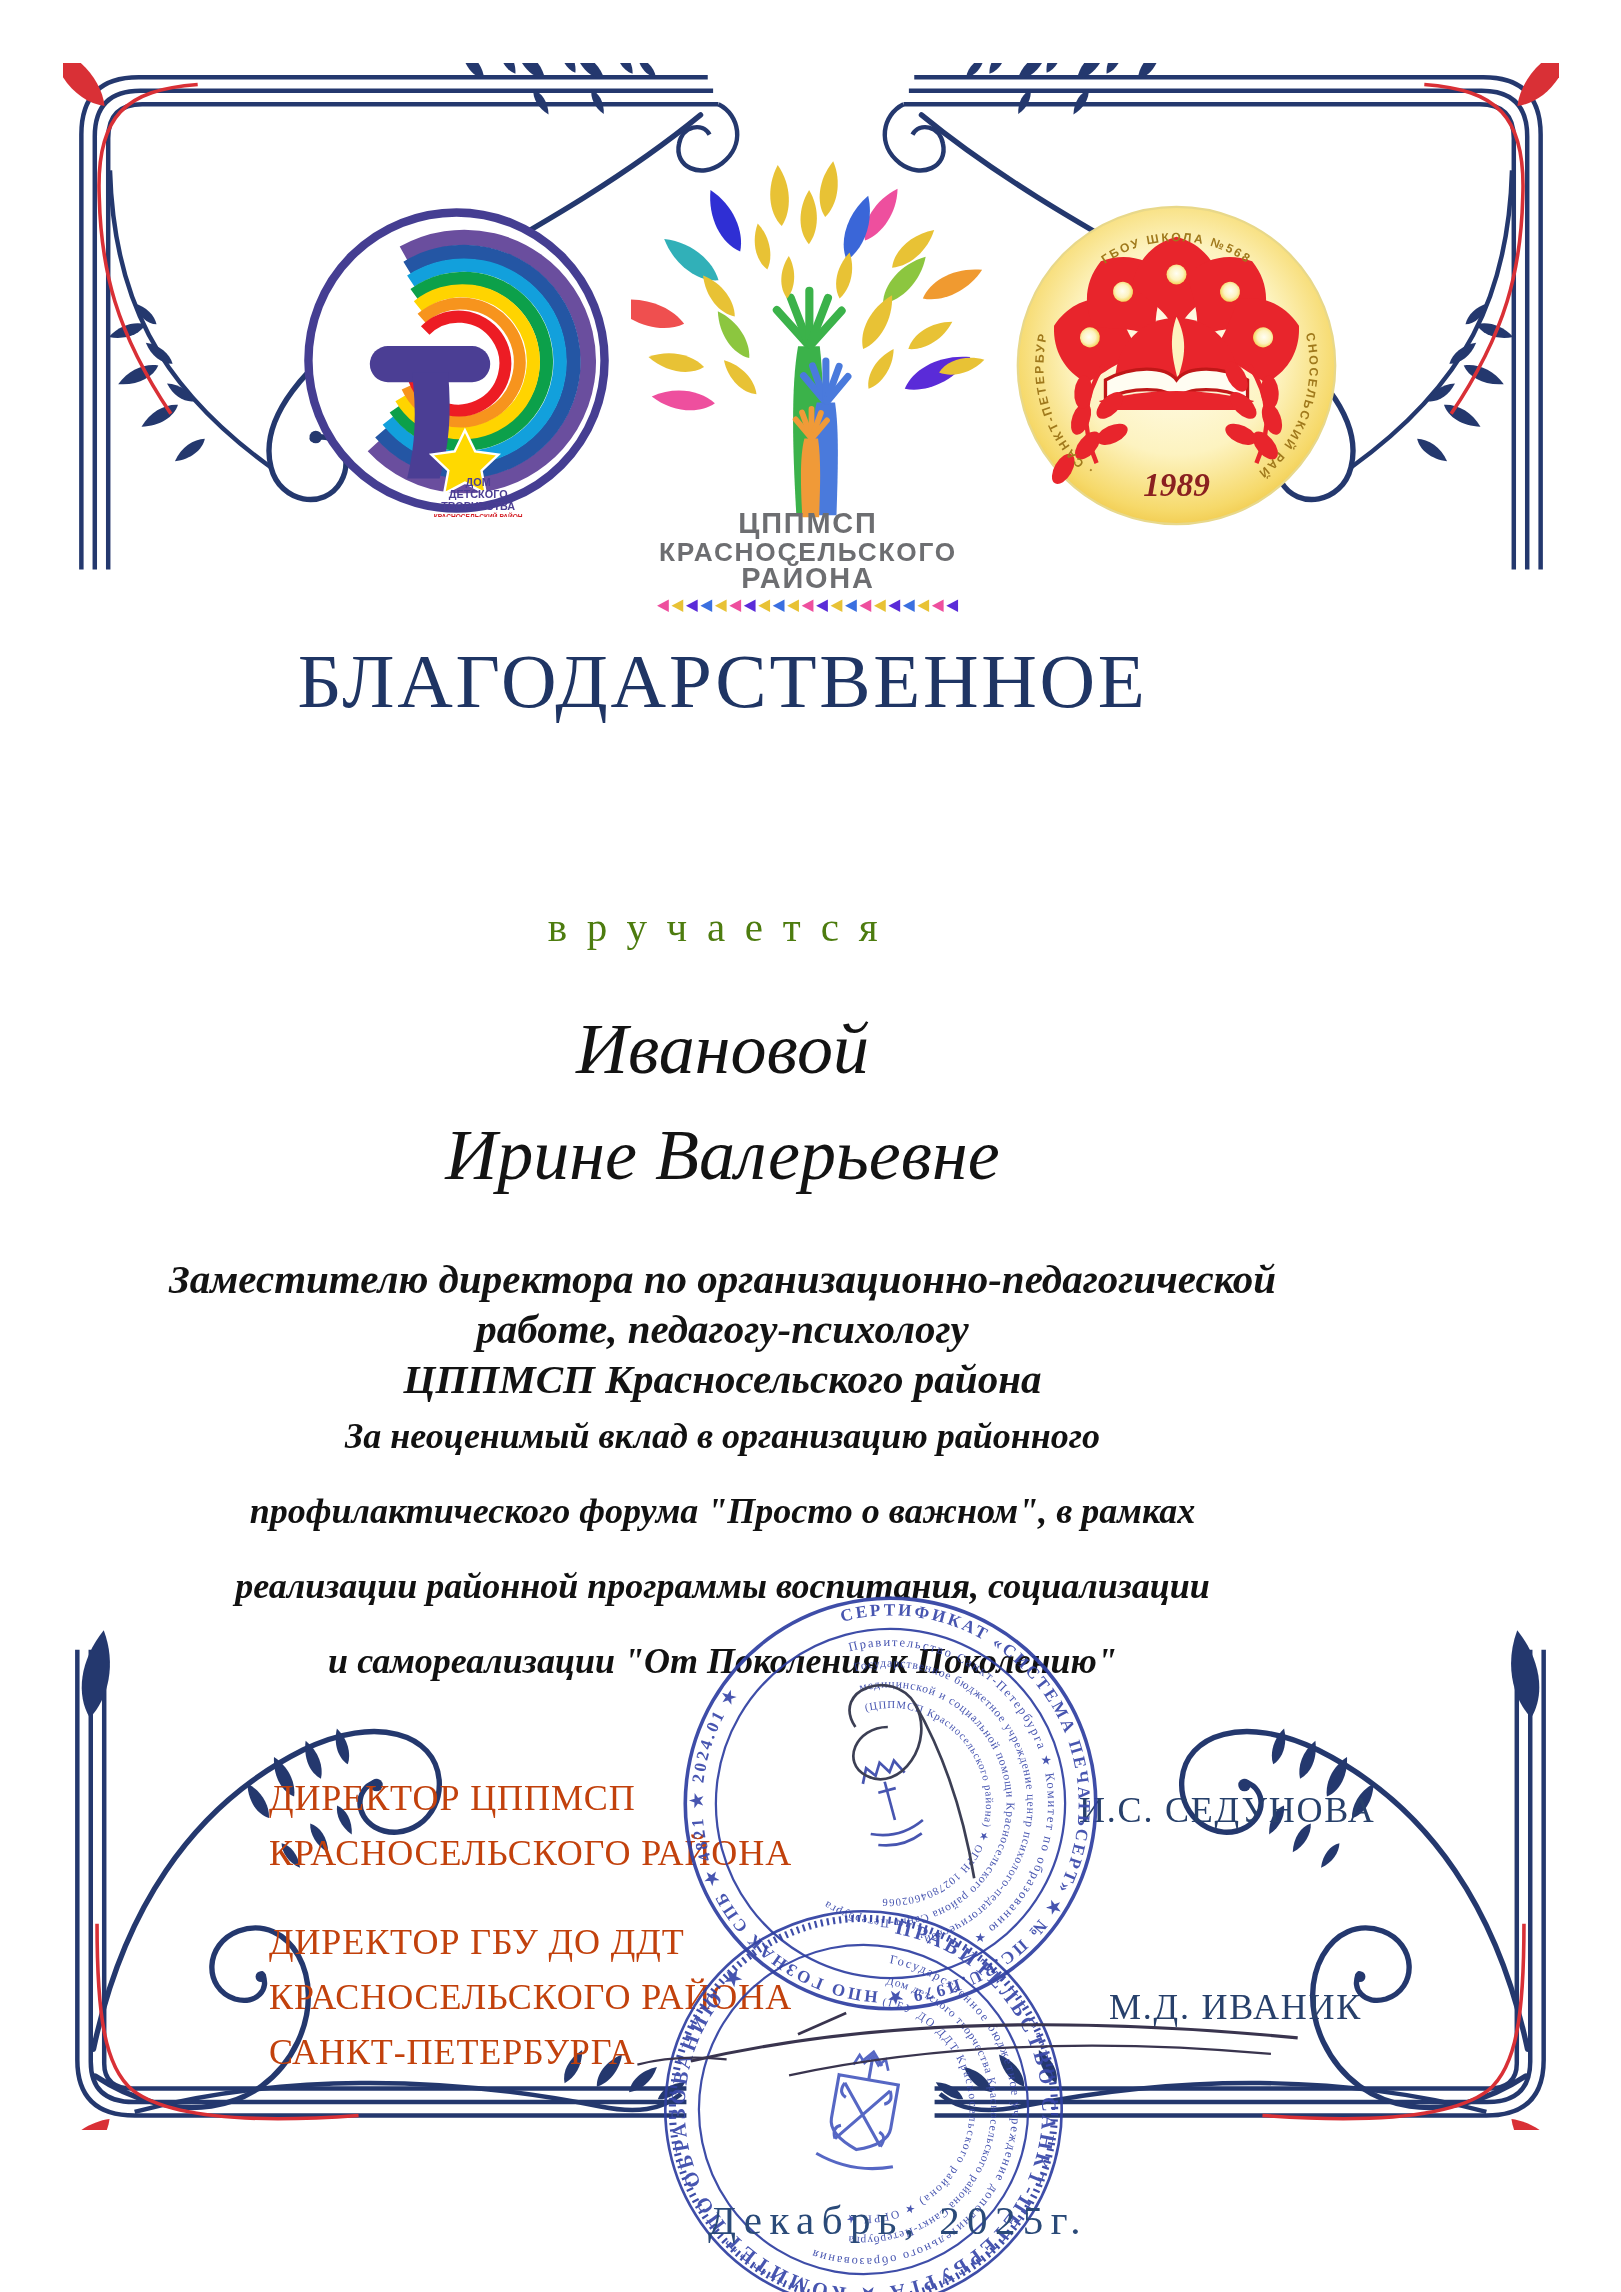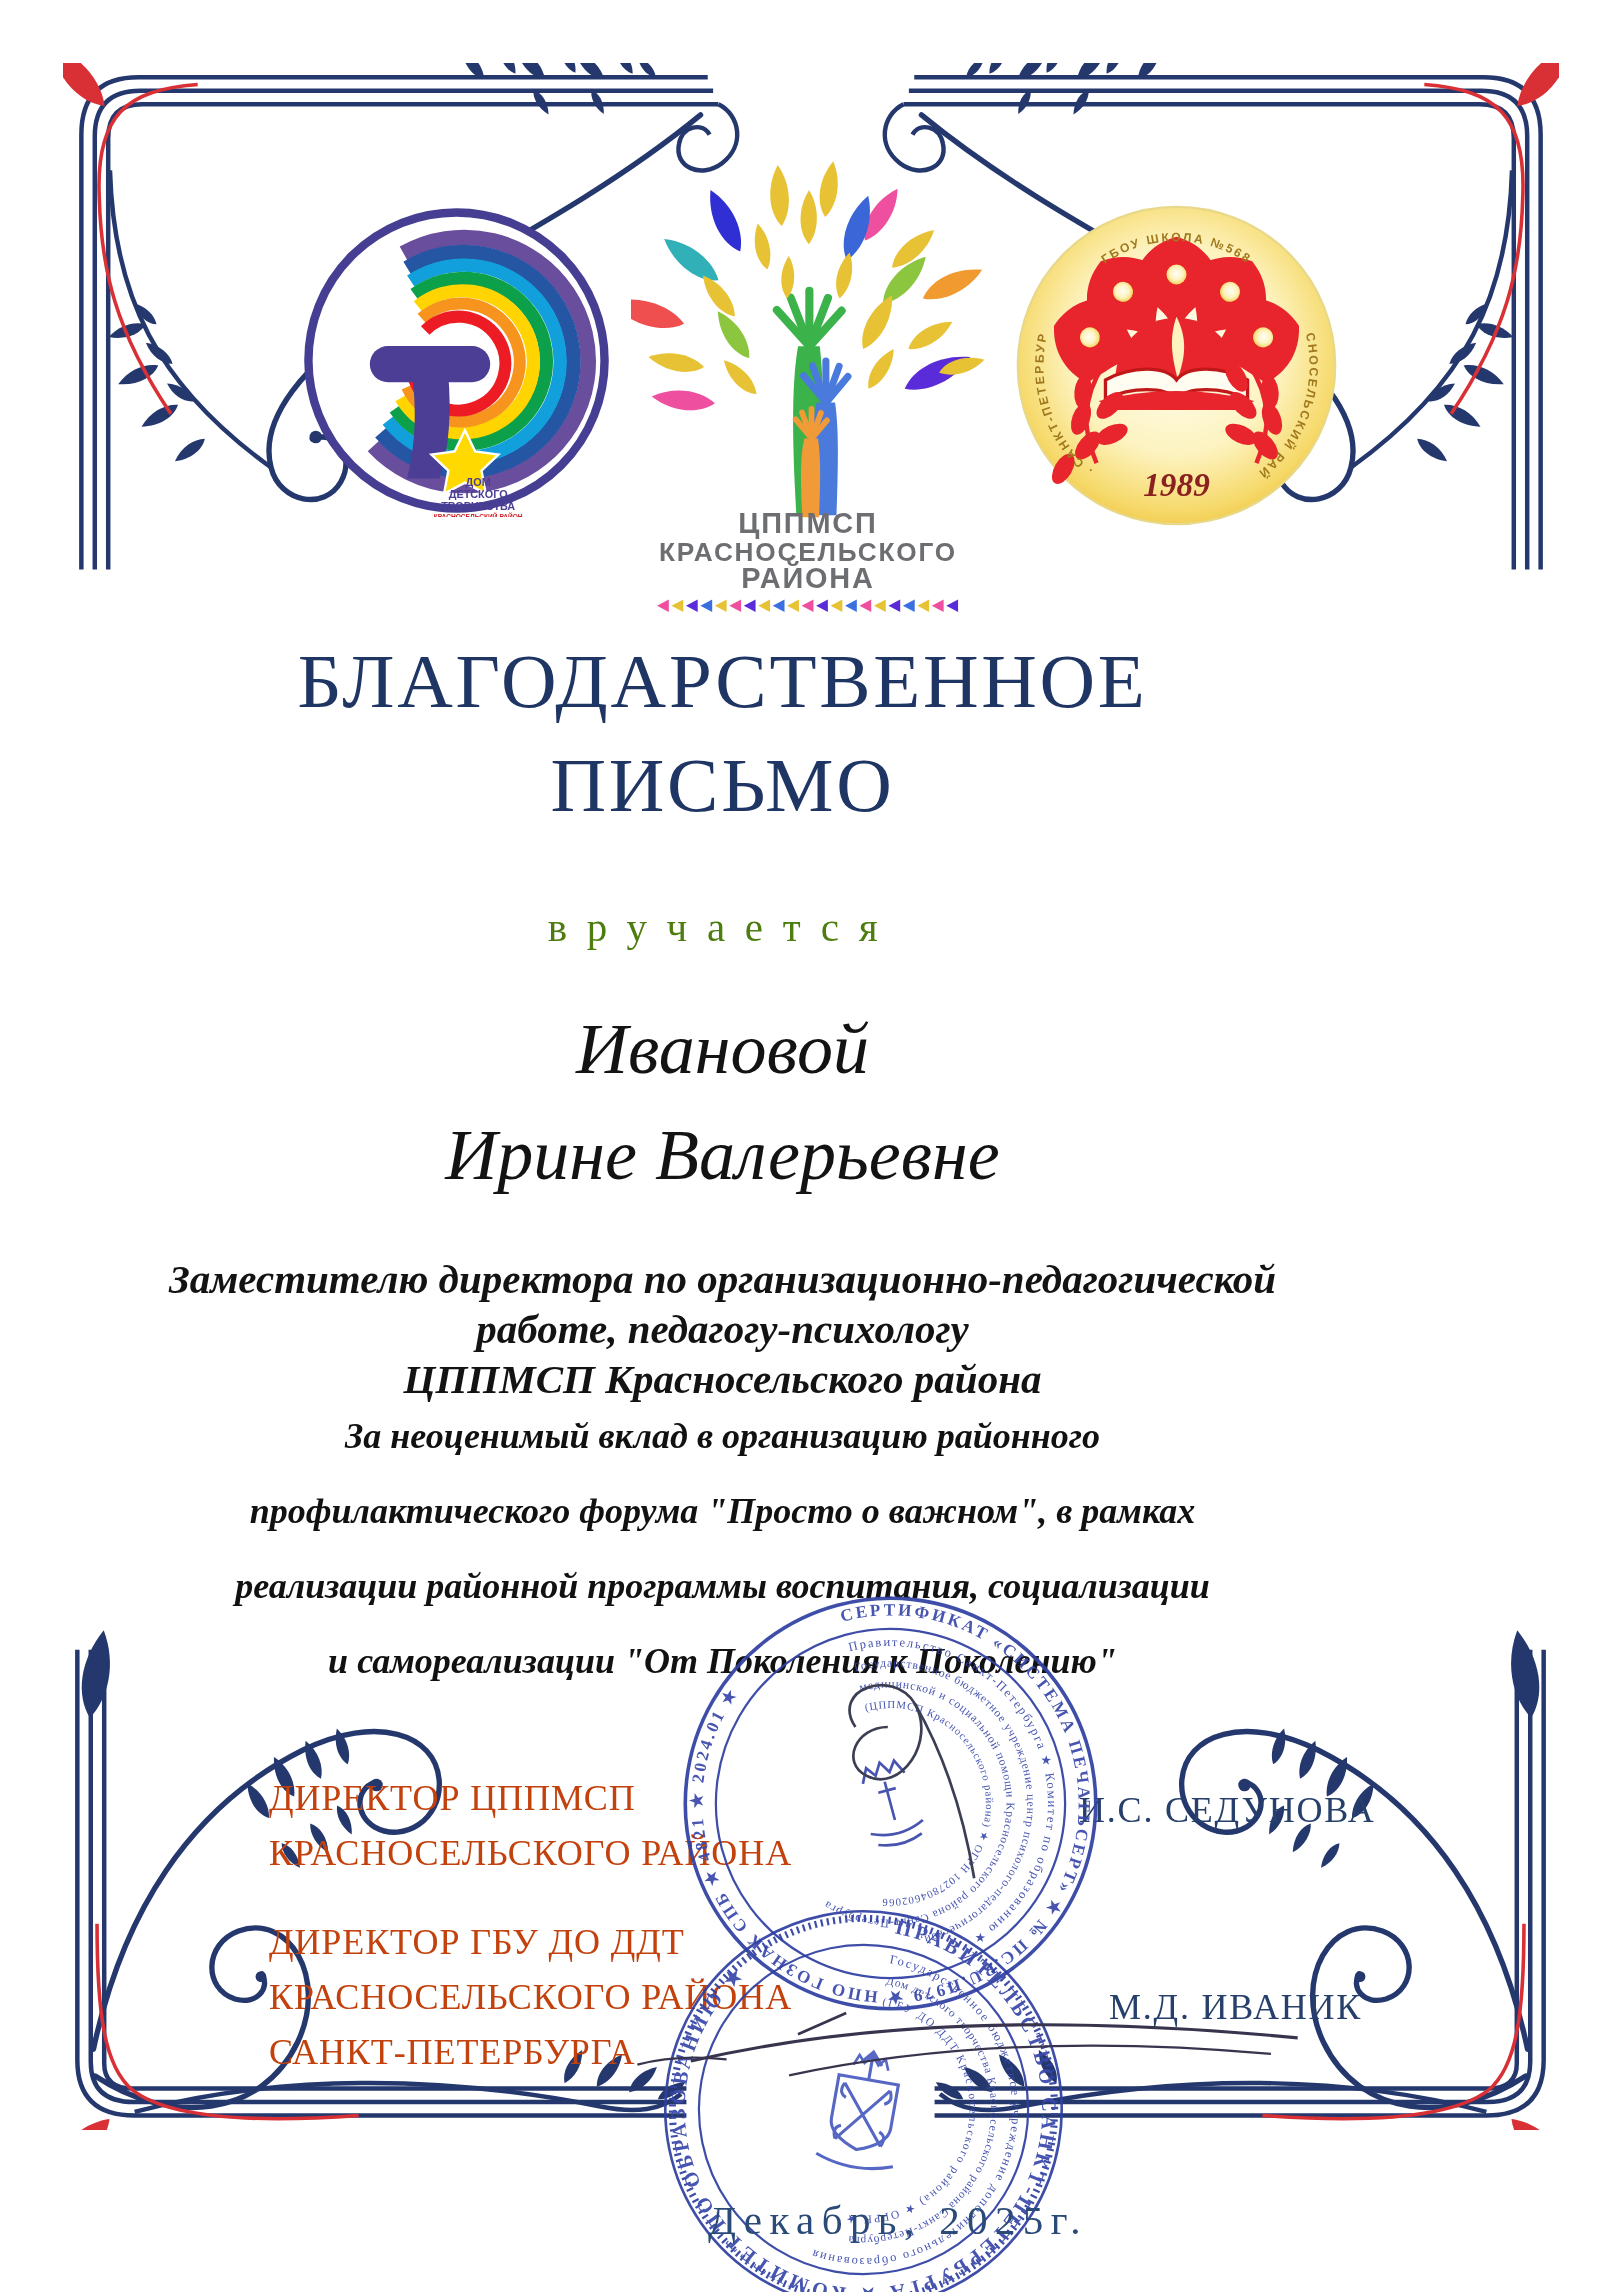--- a/index.html
+++ b/index.html
@@ -352,21 +352,20 @@
       <g font-family="Liberation Sans, sans-serif" font-size="11" font-weight="bold" fill="#a0791c" letter-spacing="2">
         <text text-anchor="middle"><textPath href="#arcT" startOffset="50%">ГБОУ ШКОЛА №568</textPath></text>
         <text text-anchor="middle"><textPath href="#arcL" startOffset="50%">Г. САНКТ-ПЕТЕРБУРГ</textPath></text>
         <text text-anchor="middle"><textPath href="#arcR" startOffset="50%">КРАСНОСЕЛЬСКИЙ РАЙОН</textPath></text>
       </g>
     </svg>
   </div>
 
   <div class="abs center title" style="top:629px;">
     <div>БЛАГОДАРСТВЕННОЕ</div>
-    <div>ПИСЬМО</div>
   </div>
 
   <div class="abs center presented" style="top:903px;">вручается</div>
 
   <div class="abs center name" style="top:996px;">
     <div>Ивановой</div>
     <div>Ирине Валерьевне</div>
   </div>
 
   <div class="abs center position" style="top:1254px;">

